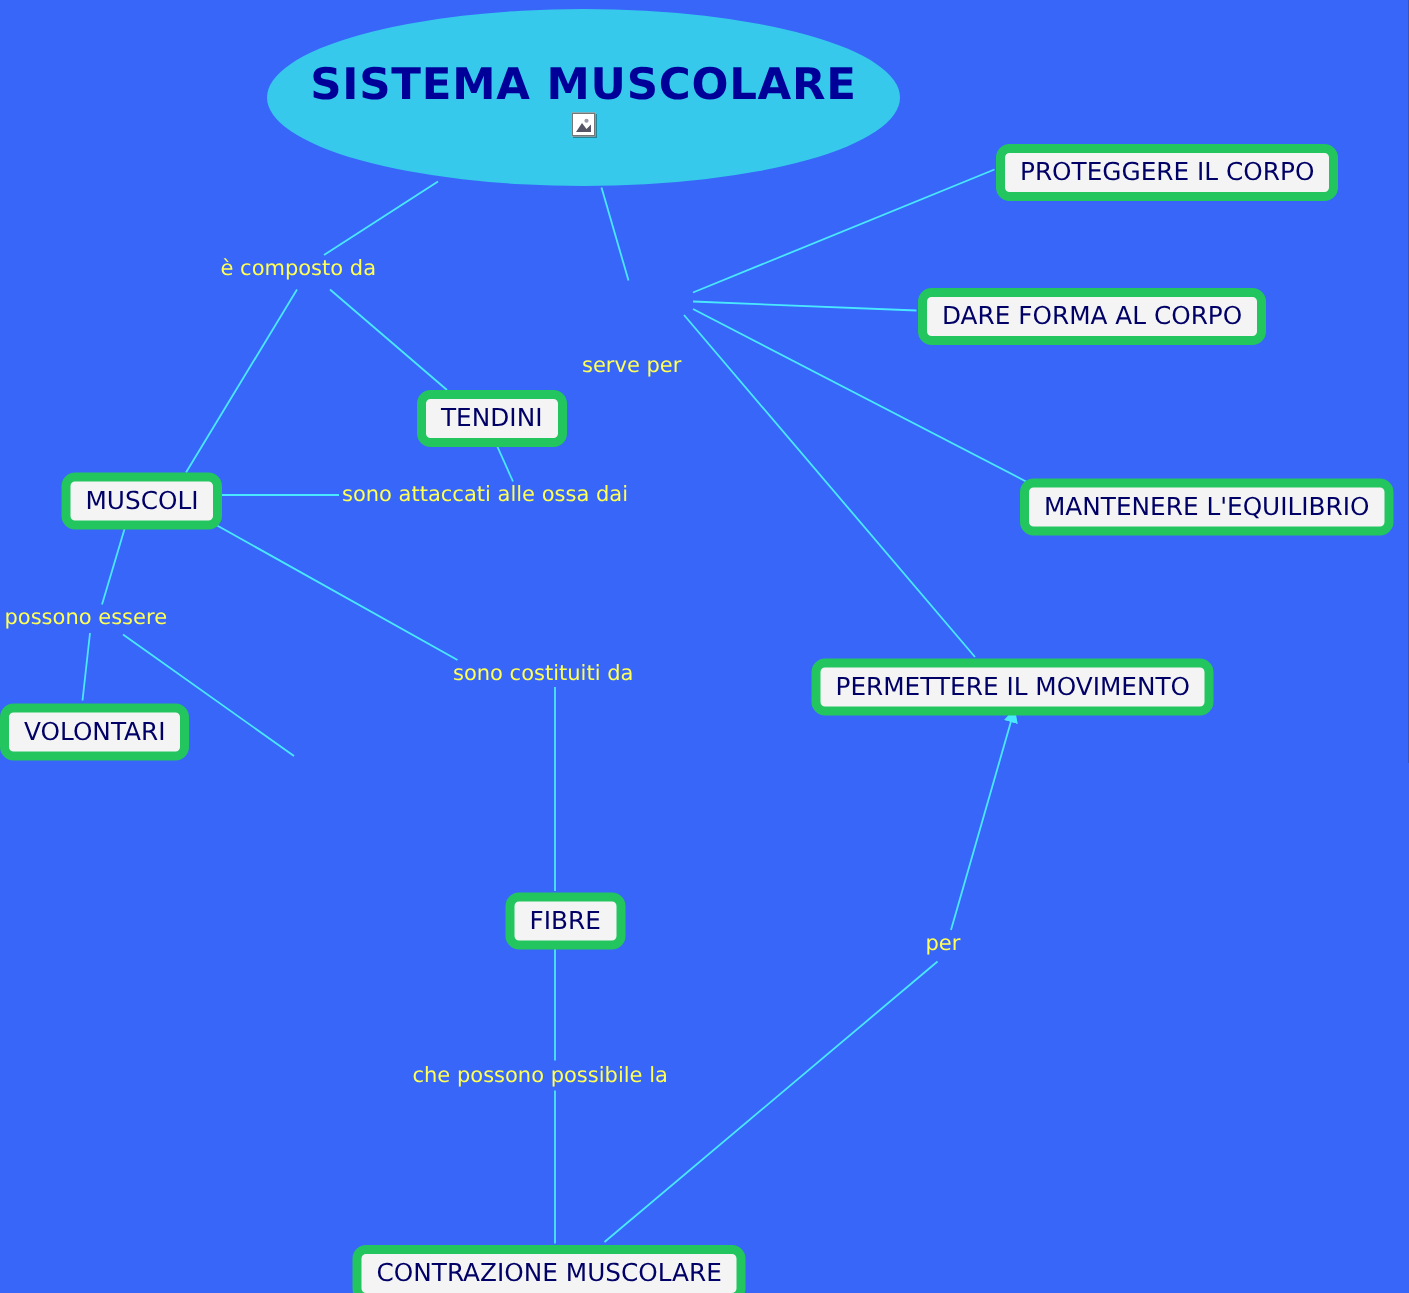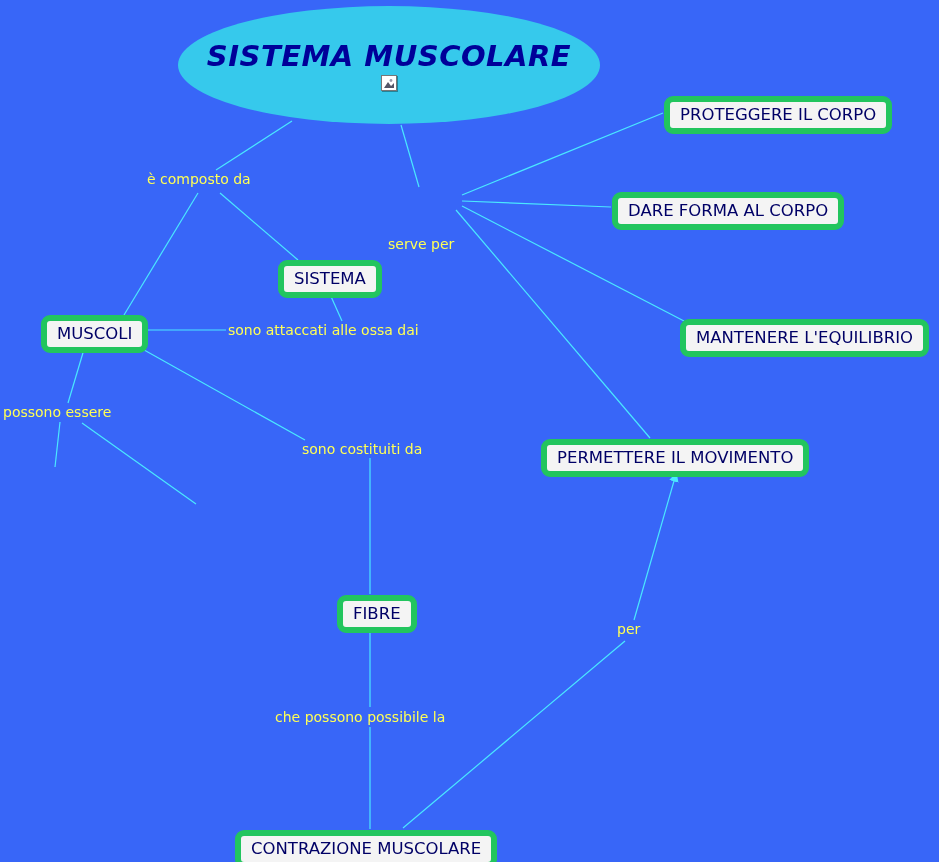--- a/index.html
+++ b/index.html
@@ -8,21 +8,21 @@
   .canvas {
     position:relative; width:939px; height:862px;
     background:var(--background,#3866f8); overflow:hidden;
   }
   .lines { position:absolute; left:0; top:0; width:939px; height:862px; }
   .lines line { stroke:var(--line,#4ae8ff); stroke-width:1.2; fill:none; }
   .lines .arrowhead { fill:var(--line,#4ae8ff); }
   .ellipse {
     position:absolute; left:178px; top:6px; width:422px; height:118px;
     background:var(--ellipse-fill,#36c9ec); border-radius:50%;
-    display:flex; flex-direction:column; align-items:center; justify-content:center; gap:2px;font-style:italic;
+    display:flex; flex-direction:column; align-items:center; justify-content:center; gap:2px;
   }
   .title {
     font-size:29px; font-weight:bold; letter-spacing:.5px;
     color:var(--title-text,#000099); white-space:nowrap;
   }
   .resource-icon {
     width:16px; height:16px; background:#ffffff; border:1px solid #777;
     display:flex; align-items:center; justify-content:center;
     box-shadow:1px 1px 0 rgba(0,0,0,.35); cursor:pointer;
   }
@@ -81,24 +81,25 @@
     <span class="resource-icon">
       <svg width="10" height="10" viewBox="0 0 10 10">
         <path d="M0 10 L4 4 L7 8 L10 5 L10 10 Z" fill="#556"></path>
         <circle cx="7" cy="2.5" r="1.4" fill="#99a"></circle>
       </svg>
     </span>
   </div>
 
   <div class="node" style="left:664px; top:96px;">PROTEGGERE IL CORPO</div>
   <div class="node" style="left:612px; top:192px;">DARE FORMA AL CORPO</div>
-  <div class="node" style="left:278px; top:260px;">SISTEMA</div>
+  <div class="node" style="left:278px; top:260px;">TENDINI</div>
   <div class="node" style="left:41px;  top:315px;">MUSCOLI</div>
   <div class="node" style="left:680px; top:319px;">MANTENERE L'EQUILIBRIO</div>
   <div class="node" style="left:541px; top:439px;">PERMETTERE IL MOVIMENTO</div>
+  <div class="node" style="left:0px;   top:469px;">VOLONTARI</div>
   <div class="node" style="left:337px; top:595px;">FIBRE</div>
   <div class="node" style="left:235px; top:830px;">CONTRAZIONE MUSCOLARE</div>
 
   <div class="elabel" style="left:147px; top:171px;text-align:right;">è composto da</div>
   <div class="elabel" style="left:388px; top:189px;margin-top:47px;">serve per</div>
   <div class="elabel" style="left:228px; top:322px;">sono attaccati alle ossa dai</div>
   <div class="elabel" style="left:3px;   top:404px;">possono essere</div>
   <div class="elabel" style="left:302px; top:441px;">sono costituiti da</div>
   <div class="elabel" style="left:617px; top:621px;">per</div>
   <div class="elabel" style="left:275px; top:709px;">che possono possibile la</div>

